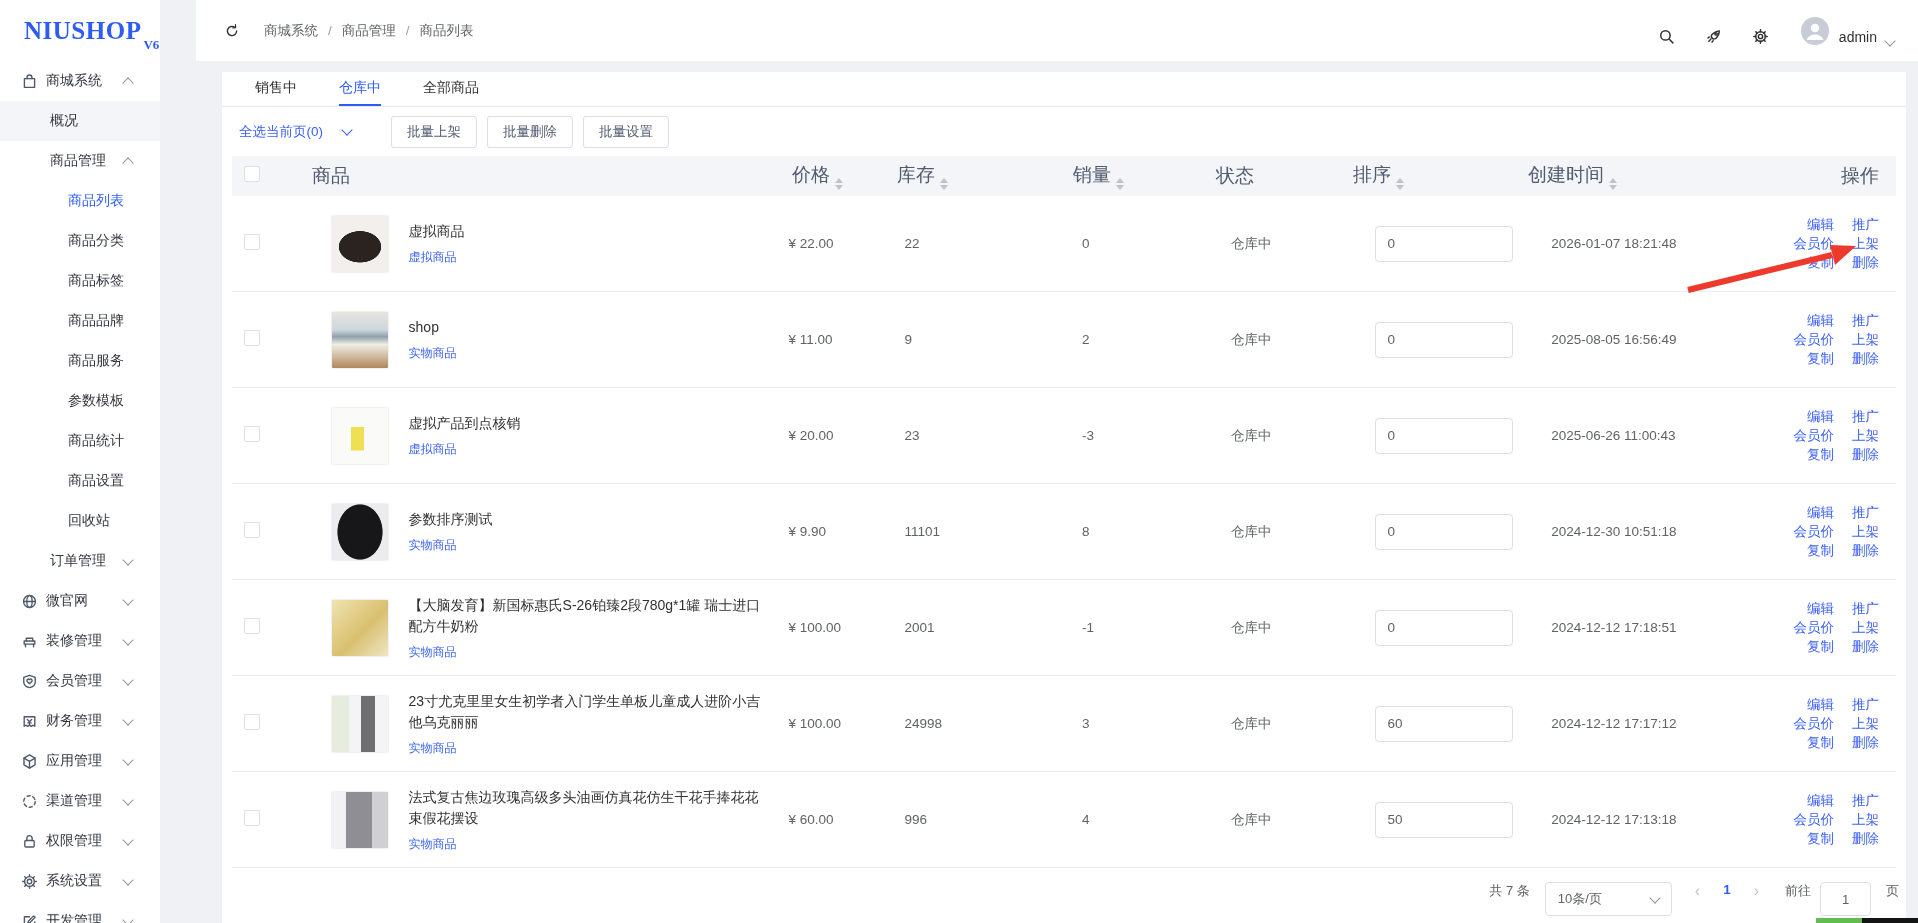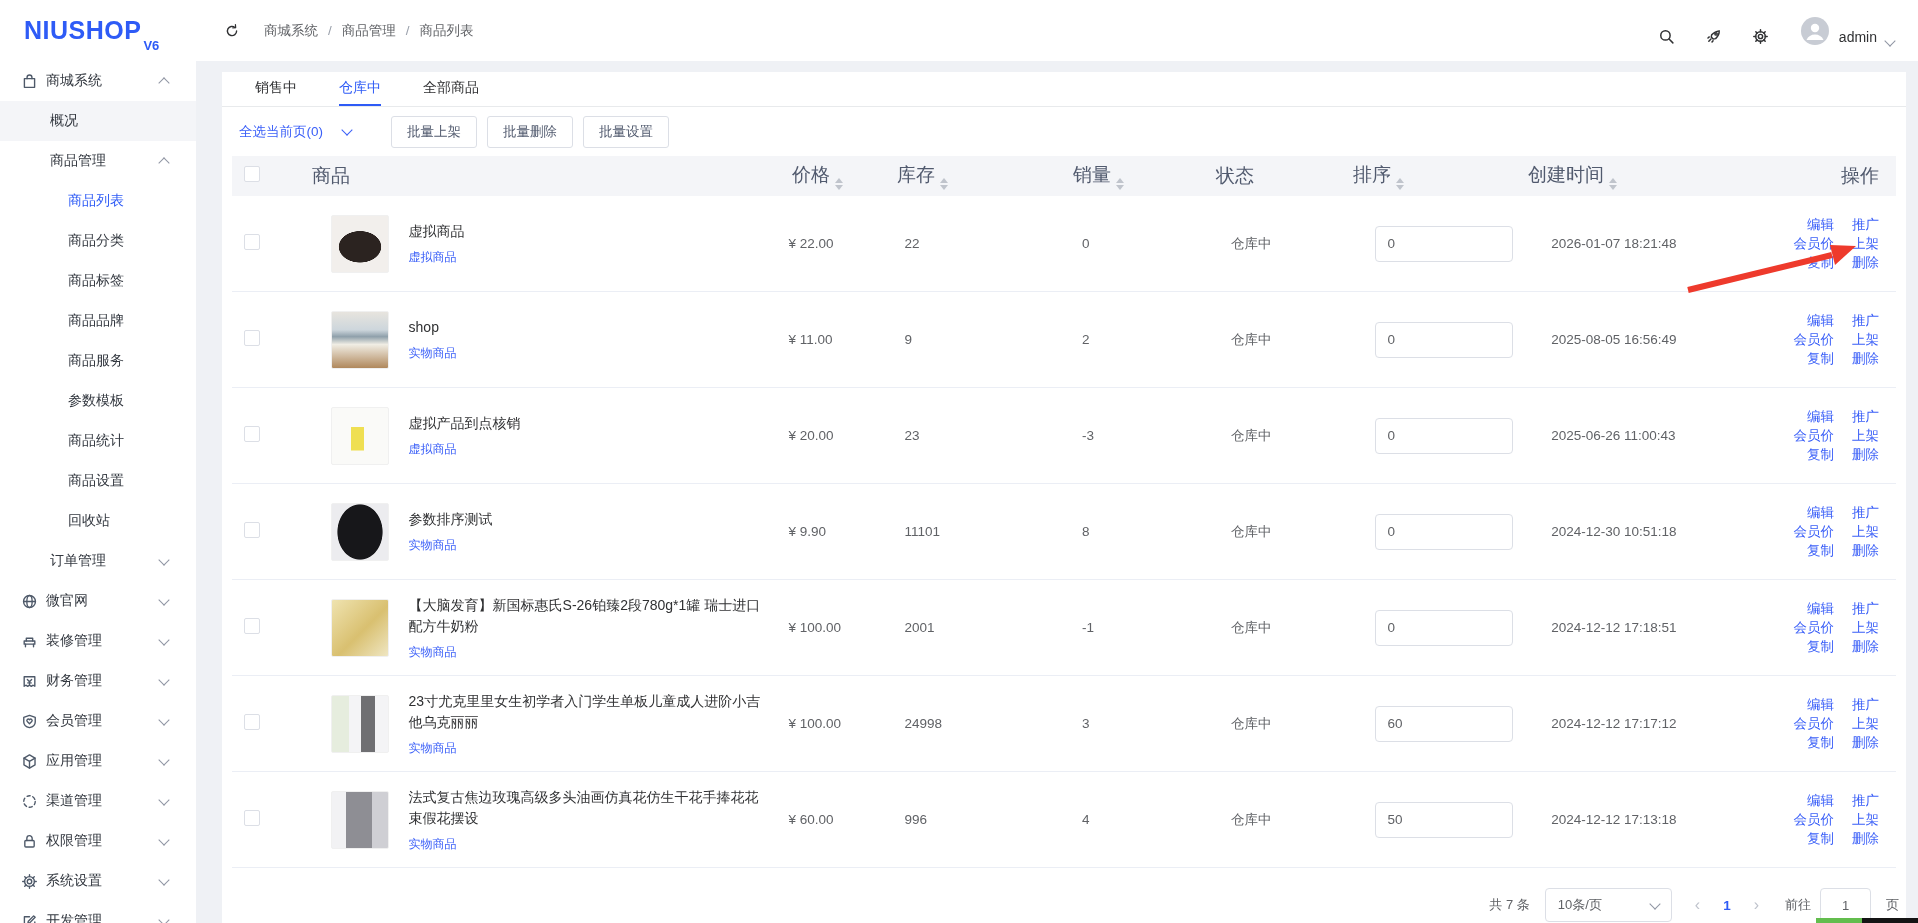--- a/index.html
+++ b/index.html
@@ -2,21 +2,21 @@
 <html><head>
 <meta charset="utf-8">
 <style>
   html,body{margin:0;padding:0;}
   body{
     width:1918px;height:923px;position:relative;overflow:hidden;
     background:#eff1f5;font-family:"Liberation Sans","DejaVu Sans",sans-serif;
     -webkit-font-smoothing:antialiased;color:#303133;
   }
   
-  .sidebar{position:absolute;left:0;top:0;width:196px;height:923px;background:#fff;z-index:5;}
+  .sidebar{position:absolute;left:0;top:0;width:160px;height:923px;background:#fff;z-index:5;font-family:Liberation Serif, serif;}
   .logo{height:61px;display:flex;align-items:center;padding-left:24px;}
   .logo .brand{font-size:25px;font-weight:800;color:#2e5bf6;letter-spacing:.5px;}
   .logo .ver{font-size:13px;font-weight:700;color:#2e5bf6;margin-left:2px;align-self:flex-end;margin-bottom:8px;}
   .s-item{position:relative;height:40px;display:flex;align-items:center;font-size:14px;color:#32373f;cursor:pointer;}
   .s-item .s-icon{position:absolute;left:21px;width:17px;height:17px;display:flex;}
   .s-label.l1{padding-left:46px;}
   .s-label.l2{padding-left:50px;}
   .s-label.l3{padding-left:68px;}
   .s-item .chev{position:absolute;right:28px;}
   .s-item.active-bg{background:#f4f5f8;}
@@ -71,21 +71,21 @@
   .t5{background:linear-gradient(135deg,#efe3b0,#d9c070 55%,#efe6c2);}
   .t6{background:linear-gradient(90deg,#e6edde 0 30%,#f4f4f6 30% 52%,#6f6f72 52% 76%,#f4f4f6 76%);}
   .t7{background:linear-gradient(90deg,#f2f2f4 0 25%,#8e8e94 25% 72%,#cfcfd4 72%);}
   .pinfo{margin-left:20px;width:355px;}
   .pname{font-size:14px;color:#303133;line-height:21px;cursor:pointer;}
   .ptype{font-size:12px;color:#3a5ff8;margin-top:7px;cursor:pointer;}
   .sort-input{width:138px;height:36px;box-sizing:border-box;border:1px solid #dcdfe6;border-radius:4px;padding:0 12px;font-size:13.5px;color:#606266;font-family:inherit;outline:none;}
   .aline{line-height:19px;white-space:nowrap;}
   .aline a{color:#3a5ff8;text-decoration:none;margin-left:18px;font-size:13.5px;cursor:pointer;}
   
-  .footer{display:flex;align-items:center;justify-content:flex-end;margin:20px 7px 0 0;font-size:13px;color:#606266;}
+  .footer{display:flex;align-items:flex-start;justify-content:flex-end;margin:14px 7px 0 0;font-size:13px;color:#606266;}
   .pg-select{width:127px;height:34px;box-sizing:border-box;border:1px solid #dcdfe6;border-radius:4px;display:flex;align-items:center;justify-content:space-between;padding:0 12px;margin-left:15px;cursor:pointer;}
   .pg-arrow{color:#bfc3cc;font-size:16px;margin-left:23px;cursor:default;}
   .pg-cur{color:#2e5bf6;font-weight:bold;margin-left:23px;font-size:13.5px;cursor:pointer;}
   .pg-next{margin-left:23px;}
   .goto-label{margin-left:26px;}
   .goto-input{width:51px;height:34px;box-sizing:border-box;border:1px solid #dcdfe6;border-radius:4px;text-align:center;font-size:13px;color:#606266;margin-left:9px;font-family:inherit;outline:none;}
   .goto-unit{margin-left:15px;}
   
   .arrow-svg{position:absolute;left:1680px;top:236px;z-index:9;pointer-events:none;}
   .sliver{position:absolute;top:918px;height:5px;z-index:9;}
@@ -166,35 +166,35 @@
           <path d="M3 7.5h10v3H3z"></path>
           <path d="M5 7.5V5h6v2.5M4.2 10.5V13M11.8 10.5V13"></path>
         </svg>
     </span>
     <span class="s-label l1">装修管理</span>
     <span class="chev down"></span>
   </div>
   <div class="s-item">
     <span class="s-icon">
       <svg class="ico" viewBox="0 0 16 16" width="17" height="17">
+          <path d="M8 2.2l5.4 2v4.2c0 3-2.2 4.7-5.4 5.4-3.2-.7-5.4-2.4-5.4-5.4V4.2z"></path>
+          <path d="M8 10.2L5.9 8a1.3 1.3 0 0 1 1.9-1.8l.2.2.2-.2A1.3 1.3 0 0 1 10.1 8z"></path>
+        </svg>
+    </span>
+    <span class="s-label l1">会员管理</span>
+    <span class="chev down"></span>
+  </div>
+  <div class="s-item">
+    <span class="s-icon">
+      <svg class="ico" viewBox="0 0 16 16" width="17" height="17">
           <path d="M3 3.5h10v9l-1.6-1-1.7 1-1.7-1-1.7 1-1.7-1-1.6 1z"></path>
           <path d="M6 6.2l2 2 2-2M8 8.2v2.6M6.4 9.3h3.2"></path>
         </svg>
     </span>
     <span class="s-label l1">财务管理</span>
-    <span class="chev down"></span>
-  </div>
-  <div class="s-item">
-    <span class="s-icon">
-      <svg class="ico" viewBox="0 0 16 16" width="17" height="17">
-          <path d="M8 2.2l5.4 2v4.2c0 3-2.2 4.7-5.4 5.4-3.2-.7-5.4-2.4-5.4-5.4V4.2z"></path>
-          <path d="M8 10.2L5.9 8a1.3 1.3 0 0 1 1.9-1.8l.2.2.2-.2A1.3 1.3 0 0 1 10.1 8z"></path>
-        </svg>
-    </span>
-    <span class="s-label l1">会员管理</span>
     <span class="chev down"></span>
   </div>
   <div class="s-item">
     <span class="s-icon">
       <svg class="ico" viewBox="0 0 16 16" width="17" height="17">
           <path d="M8 1.8l5.2 3v6.4l-5.2 3-5.2-3V4.8z"></path>
           <path d="M2.8 4.8L8 7.8l5.2-3M8 7.8v6.4"></path>
         </svg>
     </span>
     <span class="s-label l1">应用管理</span>

